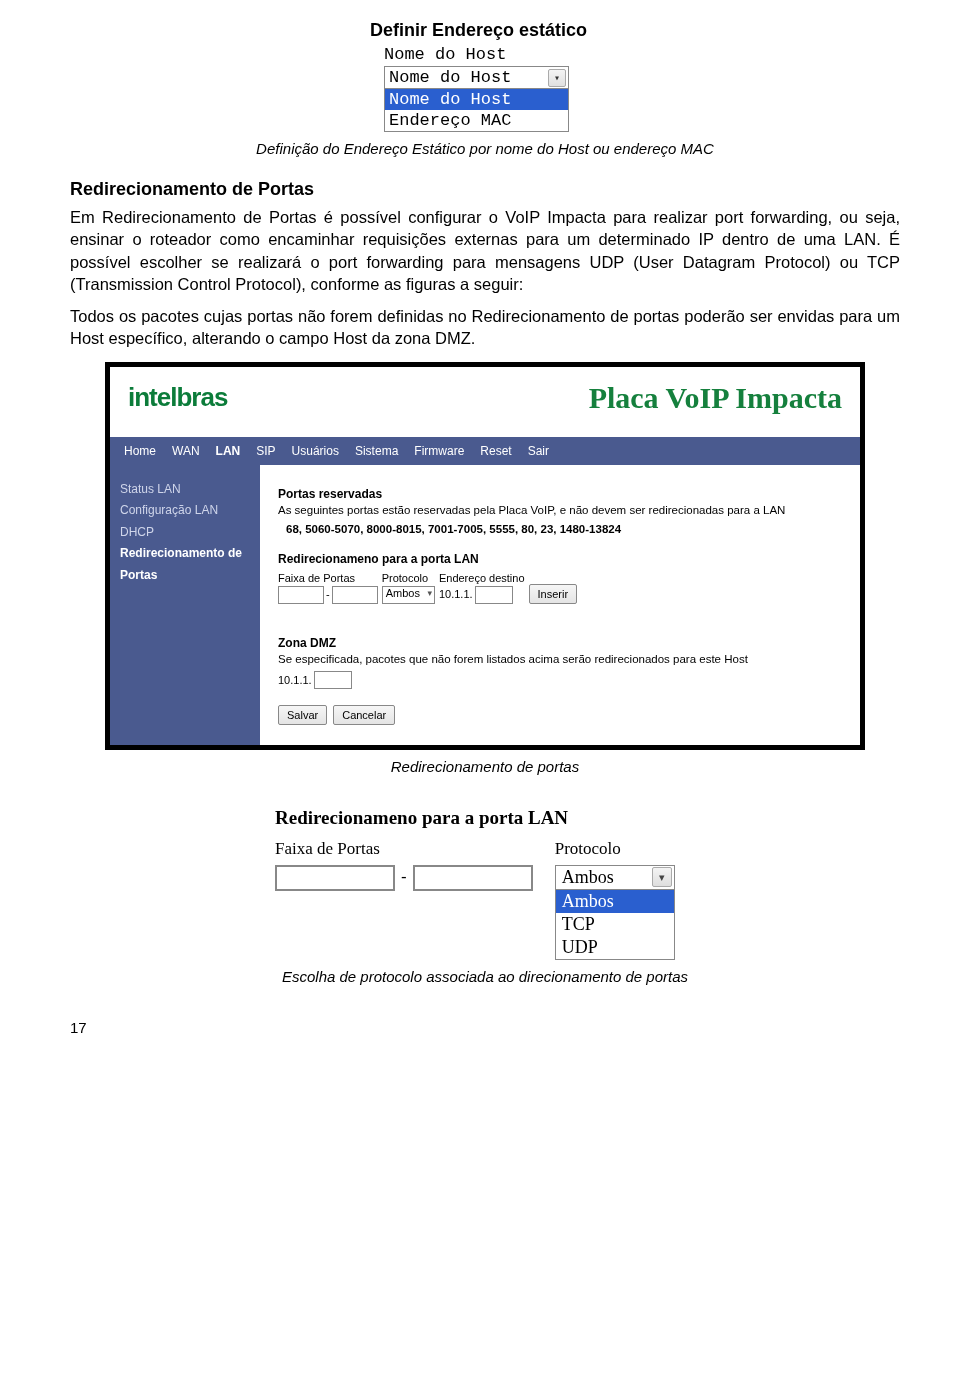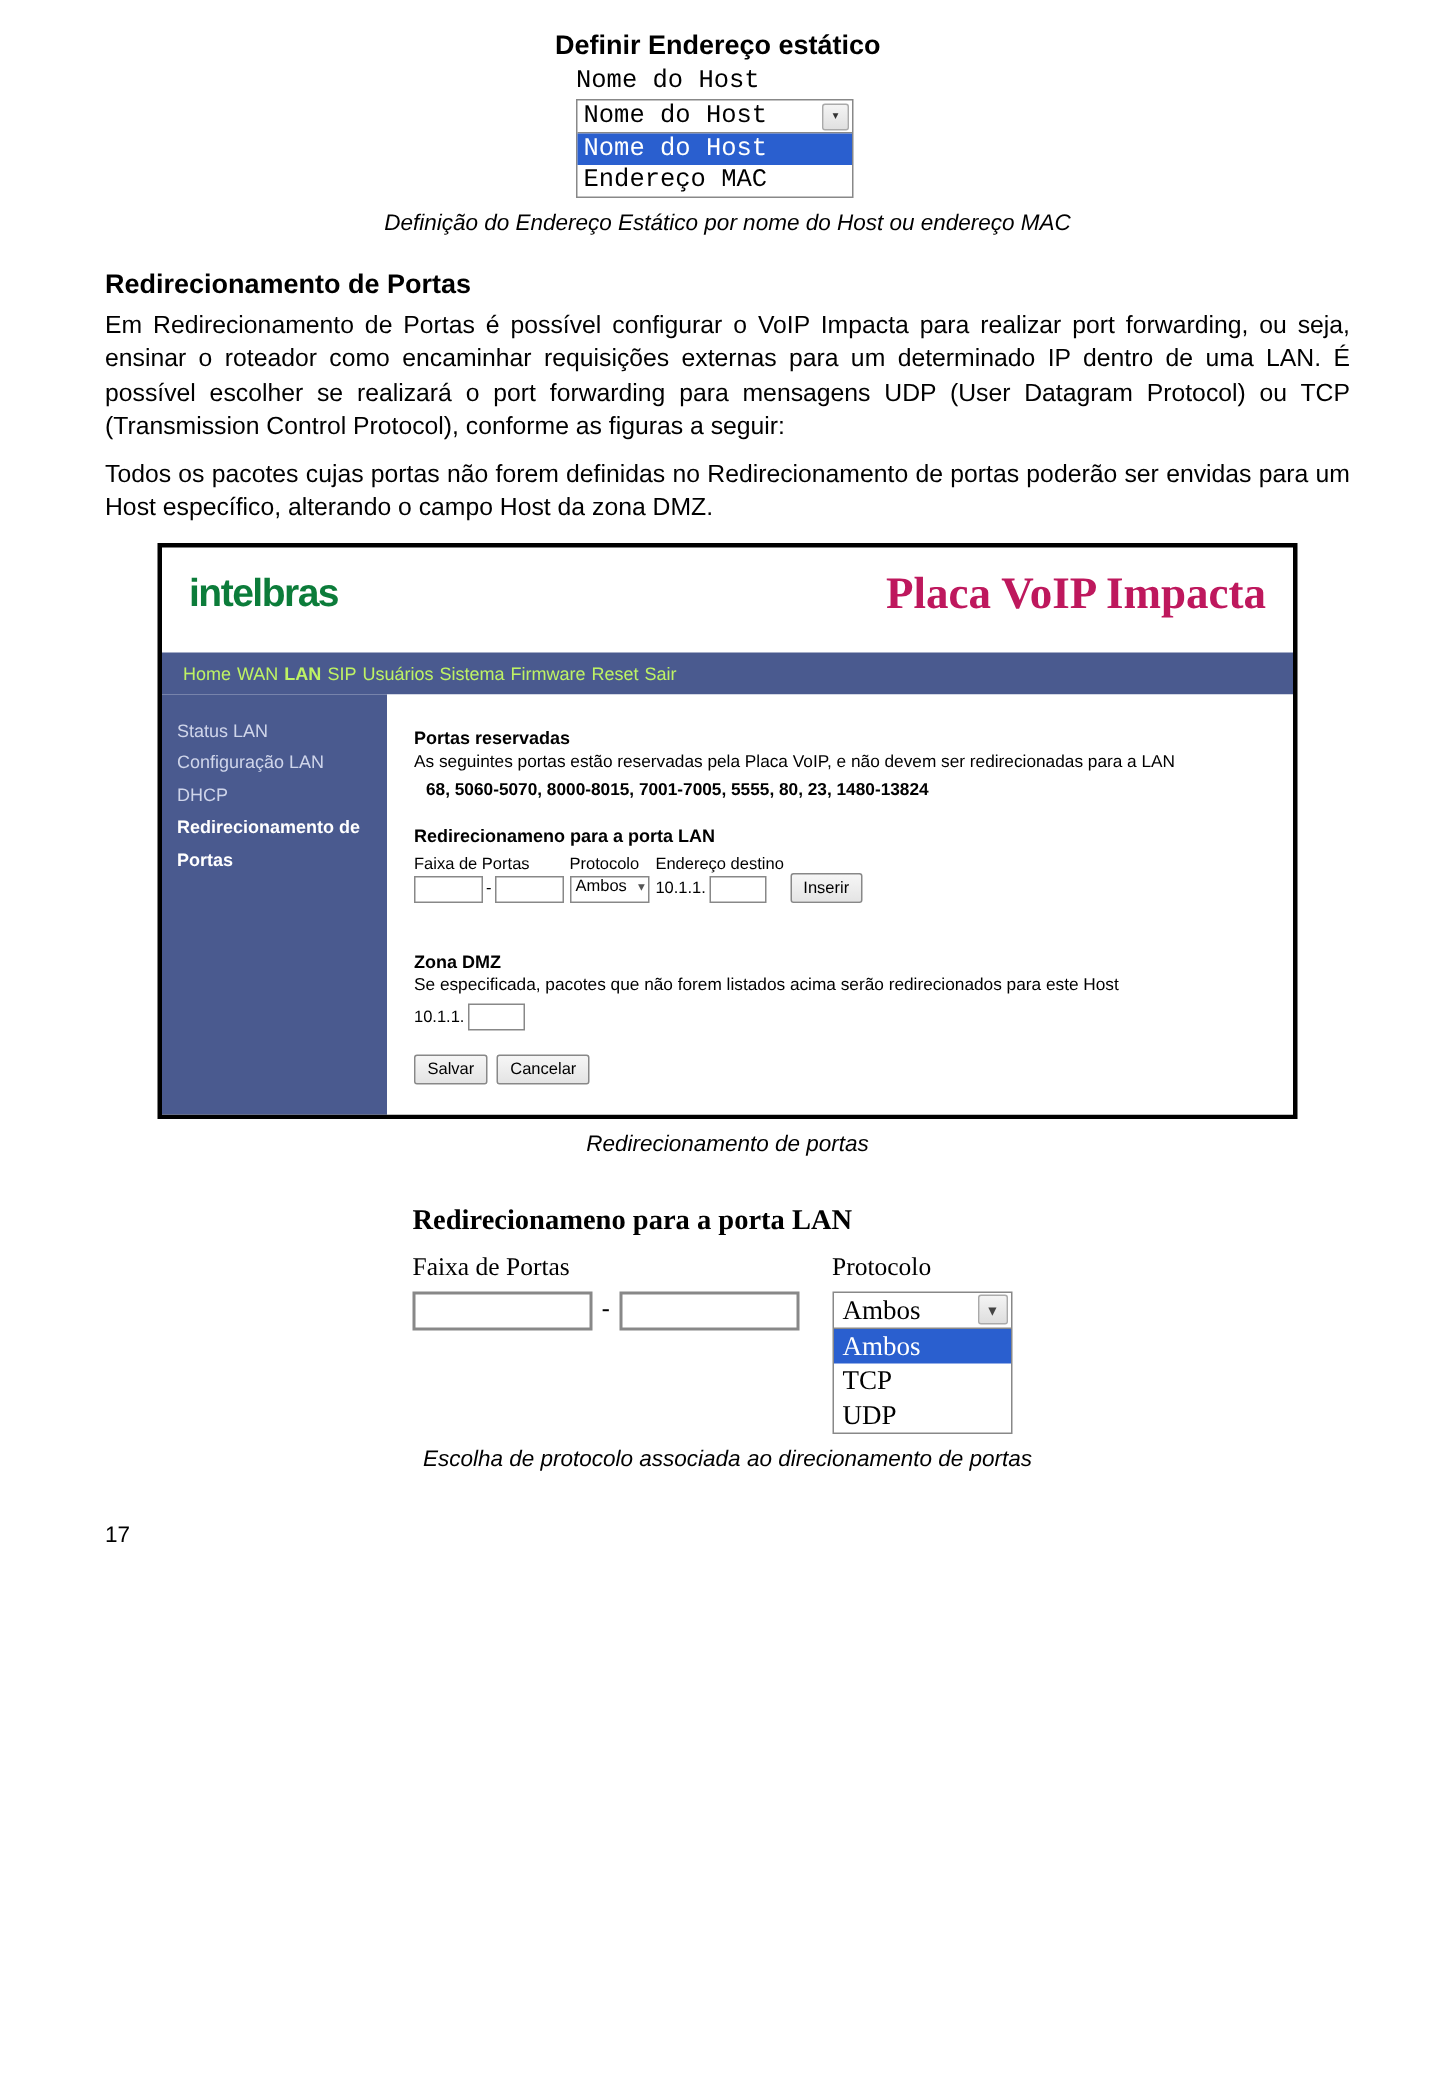--- a/index.html
+++ b/index.html
@@ -67,21 +67,21 @@
   .body-para {
     font-size: 16.5px;
     line-height: 1.35;
     margin-bottom: 10px;
     text-align: justify;
   }
   
   .webui-shot {
     width: 760px;
     margin: 12px auto 4px auto;
-    border: 3px solid #000000;
+    border: 5px solid #000000;
     font-family: Arial, sans-serif;
     font-size: 12px;
     color: #000;
   }
   .webui-header {
     display: flex;
     align-items: center;
     justify-content: space-between;
     padding: 14px 18px 22px 18px;
   }
@@ -90,29 +90,29 @@
     font-size: 26px;
     font-weight: 800;
     color: #0c7c3a;
     letter-spacing: -1px;
   }
   .intelbras .swoosh { font-style: italic; }
   .header-title {
     font-family: Georgia, "Times New Roman", serif;
     font-size: 30px;
     font-weight: 700;
-    color: #be185d;
+    color: #15803d;
   }
   .webui-menubar {
     background: #4a5a8f;
-    color: #bef264;
+    color: #ffffff;
     padding: 7px 14px;
     font-size: 12px;
     display: flex;
-    gap: 4px;
+    gap: 16px;
   }
   .webui-menubar span.active { font-weight: 700; }
   .webui-body { display: flex; min-height: 280px; }
   .webui-sidebar {
     width: 150px;
     background: #4a5a8f;
     color: #fff;
     padding: 14px 10px;
     font-size: 12px;
     line-height: 1.8;

